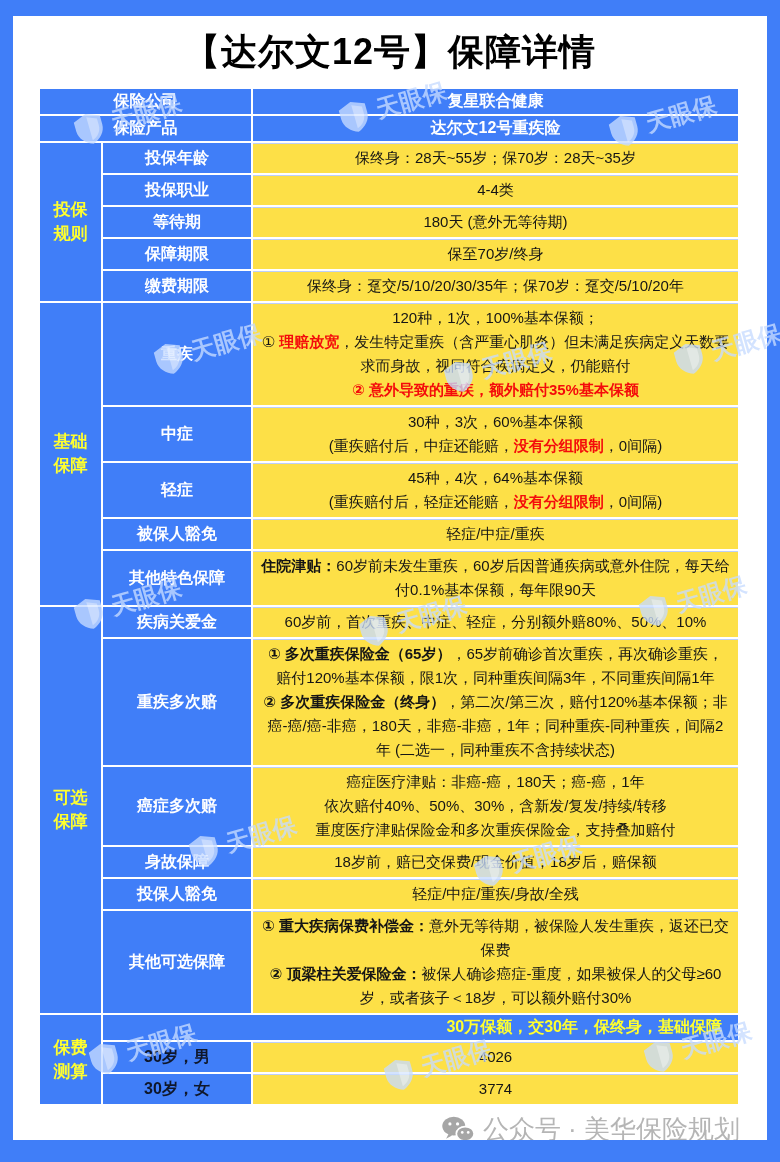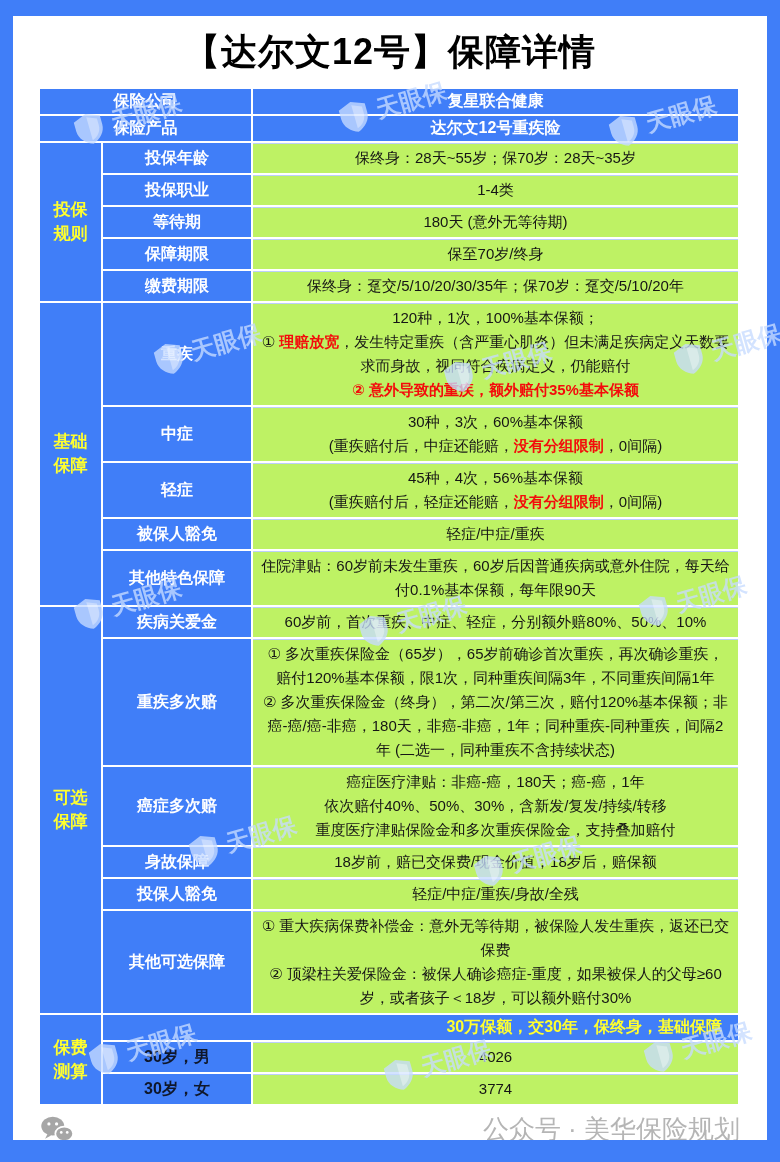--- a/index.html
+++ b/index.html
@@ -32,38 +32,38 @@
   td.group{
     background:#407ef8;color:#ffff2e;font-weight:bold;font-size:17px;
     line-height:1.4;padding:8px 6px;
   }
   td.label{
     background:#407ef8;color:#ffffff;font-weight:bold;font-size:16px;
     padding:2px 6px;
   }
   td.label.yellow{color:#0f172a;}
   td.val{
-    background:#bef264;color:#151515;font-size:15px;line-height:24px;
+    background:#fde047;color:#151515;font-size:15px;line-height:24px;
     padding:3px 8px;box-shadow:inset 0 1px 0 #bccffa;
   }
   td.val-blue{
     background:#407ef8;color:#ffffff;font-weight:bold;font-size:16px;
     padding:2px 6px;
   }
   td.banner{
     background:#407ef8;color:#ffff2e;font-weight:bold;font-size:16px;
     padding:2px 16px;
     text-align:right;
   }
   .line{display:block;}
-  .b{font-weight:normal;}
+  .b{font-weight:bold;}
   .rb{color:#f40b0b;font-weight:bold;}
   .footer{
     width:700px;margin:6px auto 0;text-align:right;
-    color:#b5b5b5;font-size:26px;display:flex;justify-content:space-between;
+    color:#b5b5b5;font-size:26px;display:flex;justify-content:flex-end;
     align-items:center;gap:8px;
   }
   .wm{
     position:absolute;display:flex;align-items:center;gap:5px;
     color:rgba(198,219,255,0.78);font-weight:bold;font-size:24px;
     transform:rotate(-16deg);pointer-events:none;z-index:5;white-space:nowrap;
   }
 </style>
 </head>
 <body>
@@ -89,21 +89,21 @@
         <tr>
           <td class="group" rowspan="5">投保规则</td>
           <td class="label">投保年龄</td>
           <td class="val">
             <div class="line"><span>保终身：28天~55岁；保70岁：28天~35岁</span></div>
           </td>
         </tr>
         <tr>
           <td class="label">投保职业</td>
           <td class="val">
-            <div class="line"><span>1-4类</span></div>
+            <div class="line"><span>4-4类</span></div>
           </td>
         </tr>
         <tr>
           <td class="label">等待期</td>
           <td class="val">
             <div class="line"><span>180天 (意外无等待期)</span></div>
           </td>
         </tr>
         <tr>
           <td class="label">保障期限</td>
@@ -129,21 +129,21 @@
         <tr>
           <td class="label">中症</td>
           <td class="val">
             <div class="line"><span>30种，3次，60%基本保额</span></div>
             <div class="line"><span>(重疾赔付后，中症还能赔，</span><span class="rb">没有分组限制</span><span>，0间隔)</span></div>
           </td>
         </tr>
         <tr>
           <td class="label">轻症</td>
           <td class="val">
-            <div class="line"><span>45种，4次，56%基本保额</span></div>
+            <div class="line"><span>45种，4次，64%基本保额</span></div>
             <div class="line"><span>(重疾赔付后，轻症还能赔，</span><span class="rb">没有分组限制</span><span>，0间隔)</span></div>
           </td>
         </tr>
         <tr>
           <td class="label">被保人豁免</td>
           <td class="val">
             <div class="line"><span>轻症/中症/重疾</span></div>
           </td>
         </tr>
         <tr>

